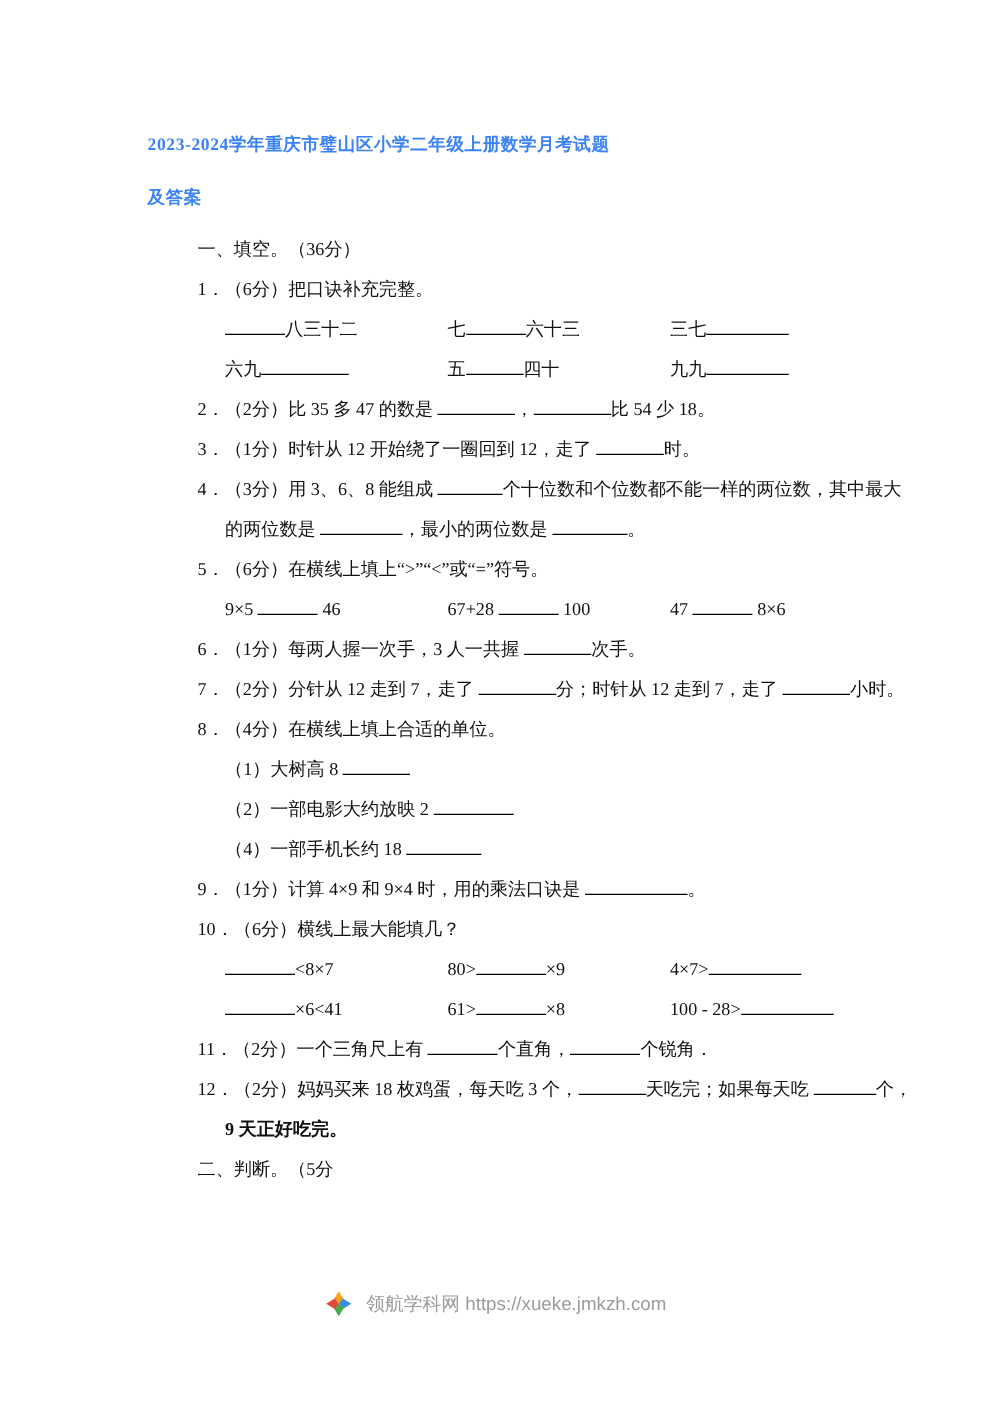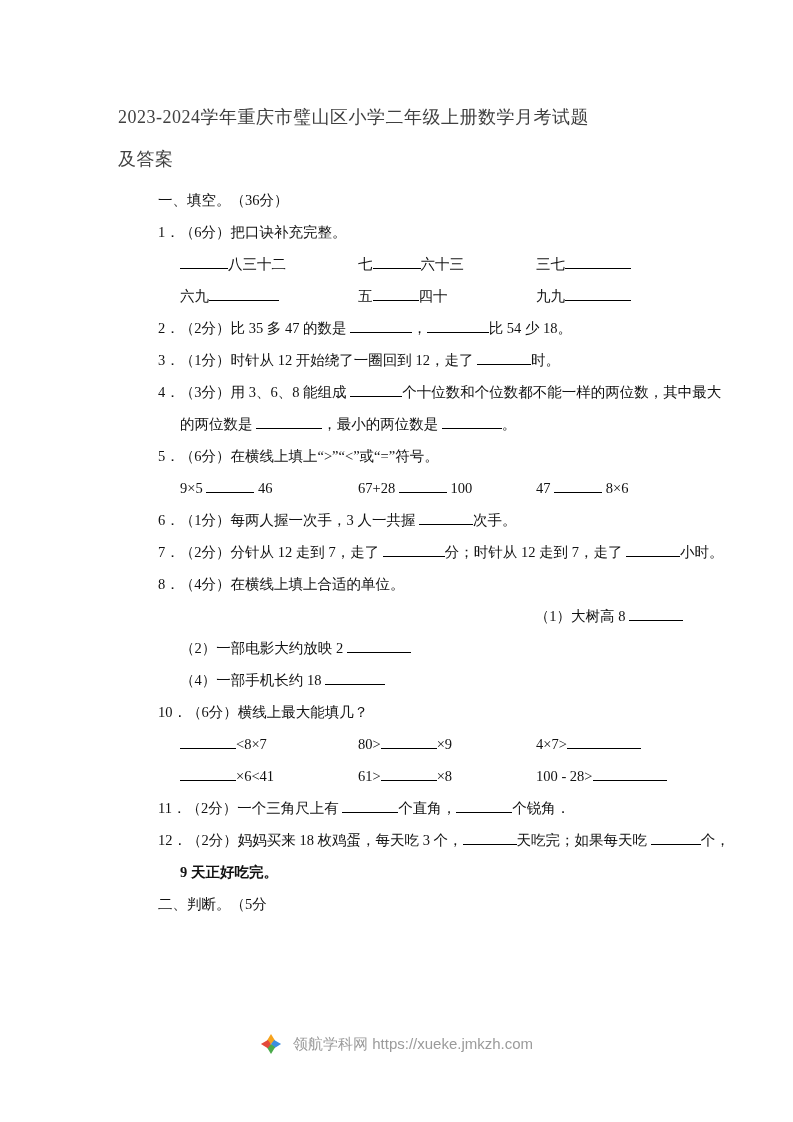--- a/index.html
+++ b/index.html
@@ -6,26 +6,26 @@
   html,body { width:793px; height:1122px; }
   body {
     background:#ffffff;
     color:#111;
     font-family:"Liberation Serif","DejaVu Serif",serif;
     position:relative;
     overflow:hidden;
   }
   .page { padding:96px 110px 0 118px; }
   .title {
-    font-size:18px;
-    font-weight:normal;
+    font-size:14px;
+    font-weight:bold;
     line-height:42px;
     letter-spacing:0.5px;
     margin-bottom:4px;
-    color:#404040;
+    color:#3b82f6;
   }
   .lines { font-size:14.5px;margin-left:40px; }
   .line { line-height:32px; white-space:nowrap; }
   .blank {
     display:inline-block;
     height:14px;
     border-bottom:1px solid #000;
   }
   .col { display:inline-block; width:178px; vertical-align:bottom; }
   .footer {
@@ -55,23 +55,24 @@
       <div class="line" style="padding-left: 22px;"><span class="col"><span>六九</span><span class="blank" style="width: 70px;"></span></span><span class="col"><span>五</span><span class="blank" style="width: 46px;"></span><span>四十</span></span><span class="col"><span>九九</span><span class="blank" style="width: 66px;"></span></span></div>
       <div class="line"><span>2．（2分）比 35 多 47 的数是 </span><span class="blank" style="width: 62px;"></span><span>，</span><span class="blank" style="width: 62px;"></span><span>比 54 少 18。</span></div>
       <div class="line"><span>3．（1分）时针从 12 开始绕了一圈回到 12，走了 </span><span class="blank" style="width: 54px;"></span><span>时。</span></div>
       <div class="line"><span>4．（3分）用 3、6、8 能组成 </span><span class="blank" style="width: 52px;"></span><span>个十位数和个位数都不能一样的两位数，其中最大</span></div>
       <div class="line" style="padding-left: 22px;"><span>的两位数是 </span><span class="blank" style="width: 66px;"></span><span>，最小的两位数是 </span><span class="blank" style="width: 60px;"></span><span>。</span></div>
       <div class="line"><span>5．（6分）在横线上填上“&gt;”“&lt;”或“=”符号。</span></div>
       <div class="line" style="padding-left: 22px;"><span class="col"><span>9×5 </span><span class="blank" style="width: 48px;"></span><span> 46</span></span><span class="col"><span>67+28 </span><span class="blank" style="width: 48px;"></span><span> 100</span></span><span class="col"><span>47 </span><span class="blank" style="width: 48px;"></span><span> 8×6</span></span></div>
       <div class="line"><span>6．（1分）每两人握一次手，3 人一共握 </span><span class="blank" style="width: 54px;"></span><span>次手。</span></div>
       <div class="line"><span>7．（2分）分针从 12 走到 7，走了 </span><span class="blank" style="width: 62px;"></span><span>分；时针从 12 走到 7，走了 </span><span class="blank" style="width: 54px;"></span><span>小时。</span></div>
       <div class="line"><span>8．（4分）在横线上填上合适的单位。</span></div>
-      <div class="line" style="padding-left: 22px; text-align: right;"><span>（1）大树高 8 </span><span class="blank" style="width: 54px;"></span></div>
+      <div class="line" style="padding-left: 22px;"><span>（1）大树高 8 </span><span class="blank" style="width: 54px;"></span></div>
       <div class="line" style="padding-left: 22px;"><span>（2）一部电影大约放映 2 </span><span class="blank" style="width: 64px;"></span></div>
       <div class="line" style="padding-left: 22px;"><span>（4）一部手机长约 18 </span><span class="blank" style="width: 60px;"></span></div>
+      <div class="line"><span>9．（1分）计算 4×9 和 9×4 时，用的乘法口诀是 </span><span class="blank" style="width: 82px;"></span><span>。</span></div>
       <div class="line"><span>10．（6分）横线上最大能填几？</span></div>
       <div class="line" style="padding-left: 22px;"><span class="col"><span class="blank" style="width: 56px;"></span><span>&lt;8×7</span></span><span class="col"><span>80&gt;</span><span class="blank" style="width: 56px;"></span><span>×9</span></span><span class="col"><span>4×7&gt;</span><span class="blank" style="width: 74px;"></span></span></div>
       <div class="line" style="padding-left: 22px; text-decoration: underline;"><span class="col"><span class="blank" style="width: 56px;"></span><span>×6&lt;41</span></span><span class="col"><span>61&gt;</span><span class="blank" style="width: 56px;"></span><span>×8</span></span><span class="col"><span>100 - 28&gt;</span><span class="blank" style="width: 74px;"></span></span></div>
       <div class="line"><span>11．（2分）一个三角尺上有 </span><span class="blank" style="width: 56px;"></span><span>个直角，</span><span class="blank" style="width: 56px;"></span><span>个锐角．</span></div>
       <div class="line"><span>12．（2分）妈妈买来 18 枚鸡蛋，每天吃 3 个，</span><span class="blank" style="width: 54px;"></span><span>天吃完；如果每天吃 </span><span class="blank" style="width: 50px;"></span><span>个，</span></div>
       <div class="line" style="padding-left: 22px; font-weight: bold;"><span>9 天正好吃完。</span></div>
       <div class="line"><span>二、判断。（5分</span></div>
     </div>
 </div>
 

